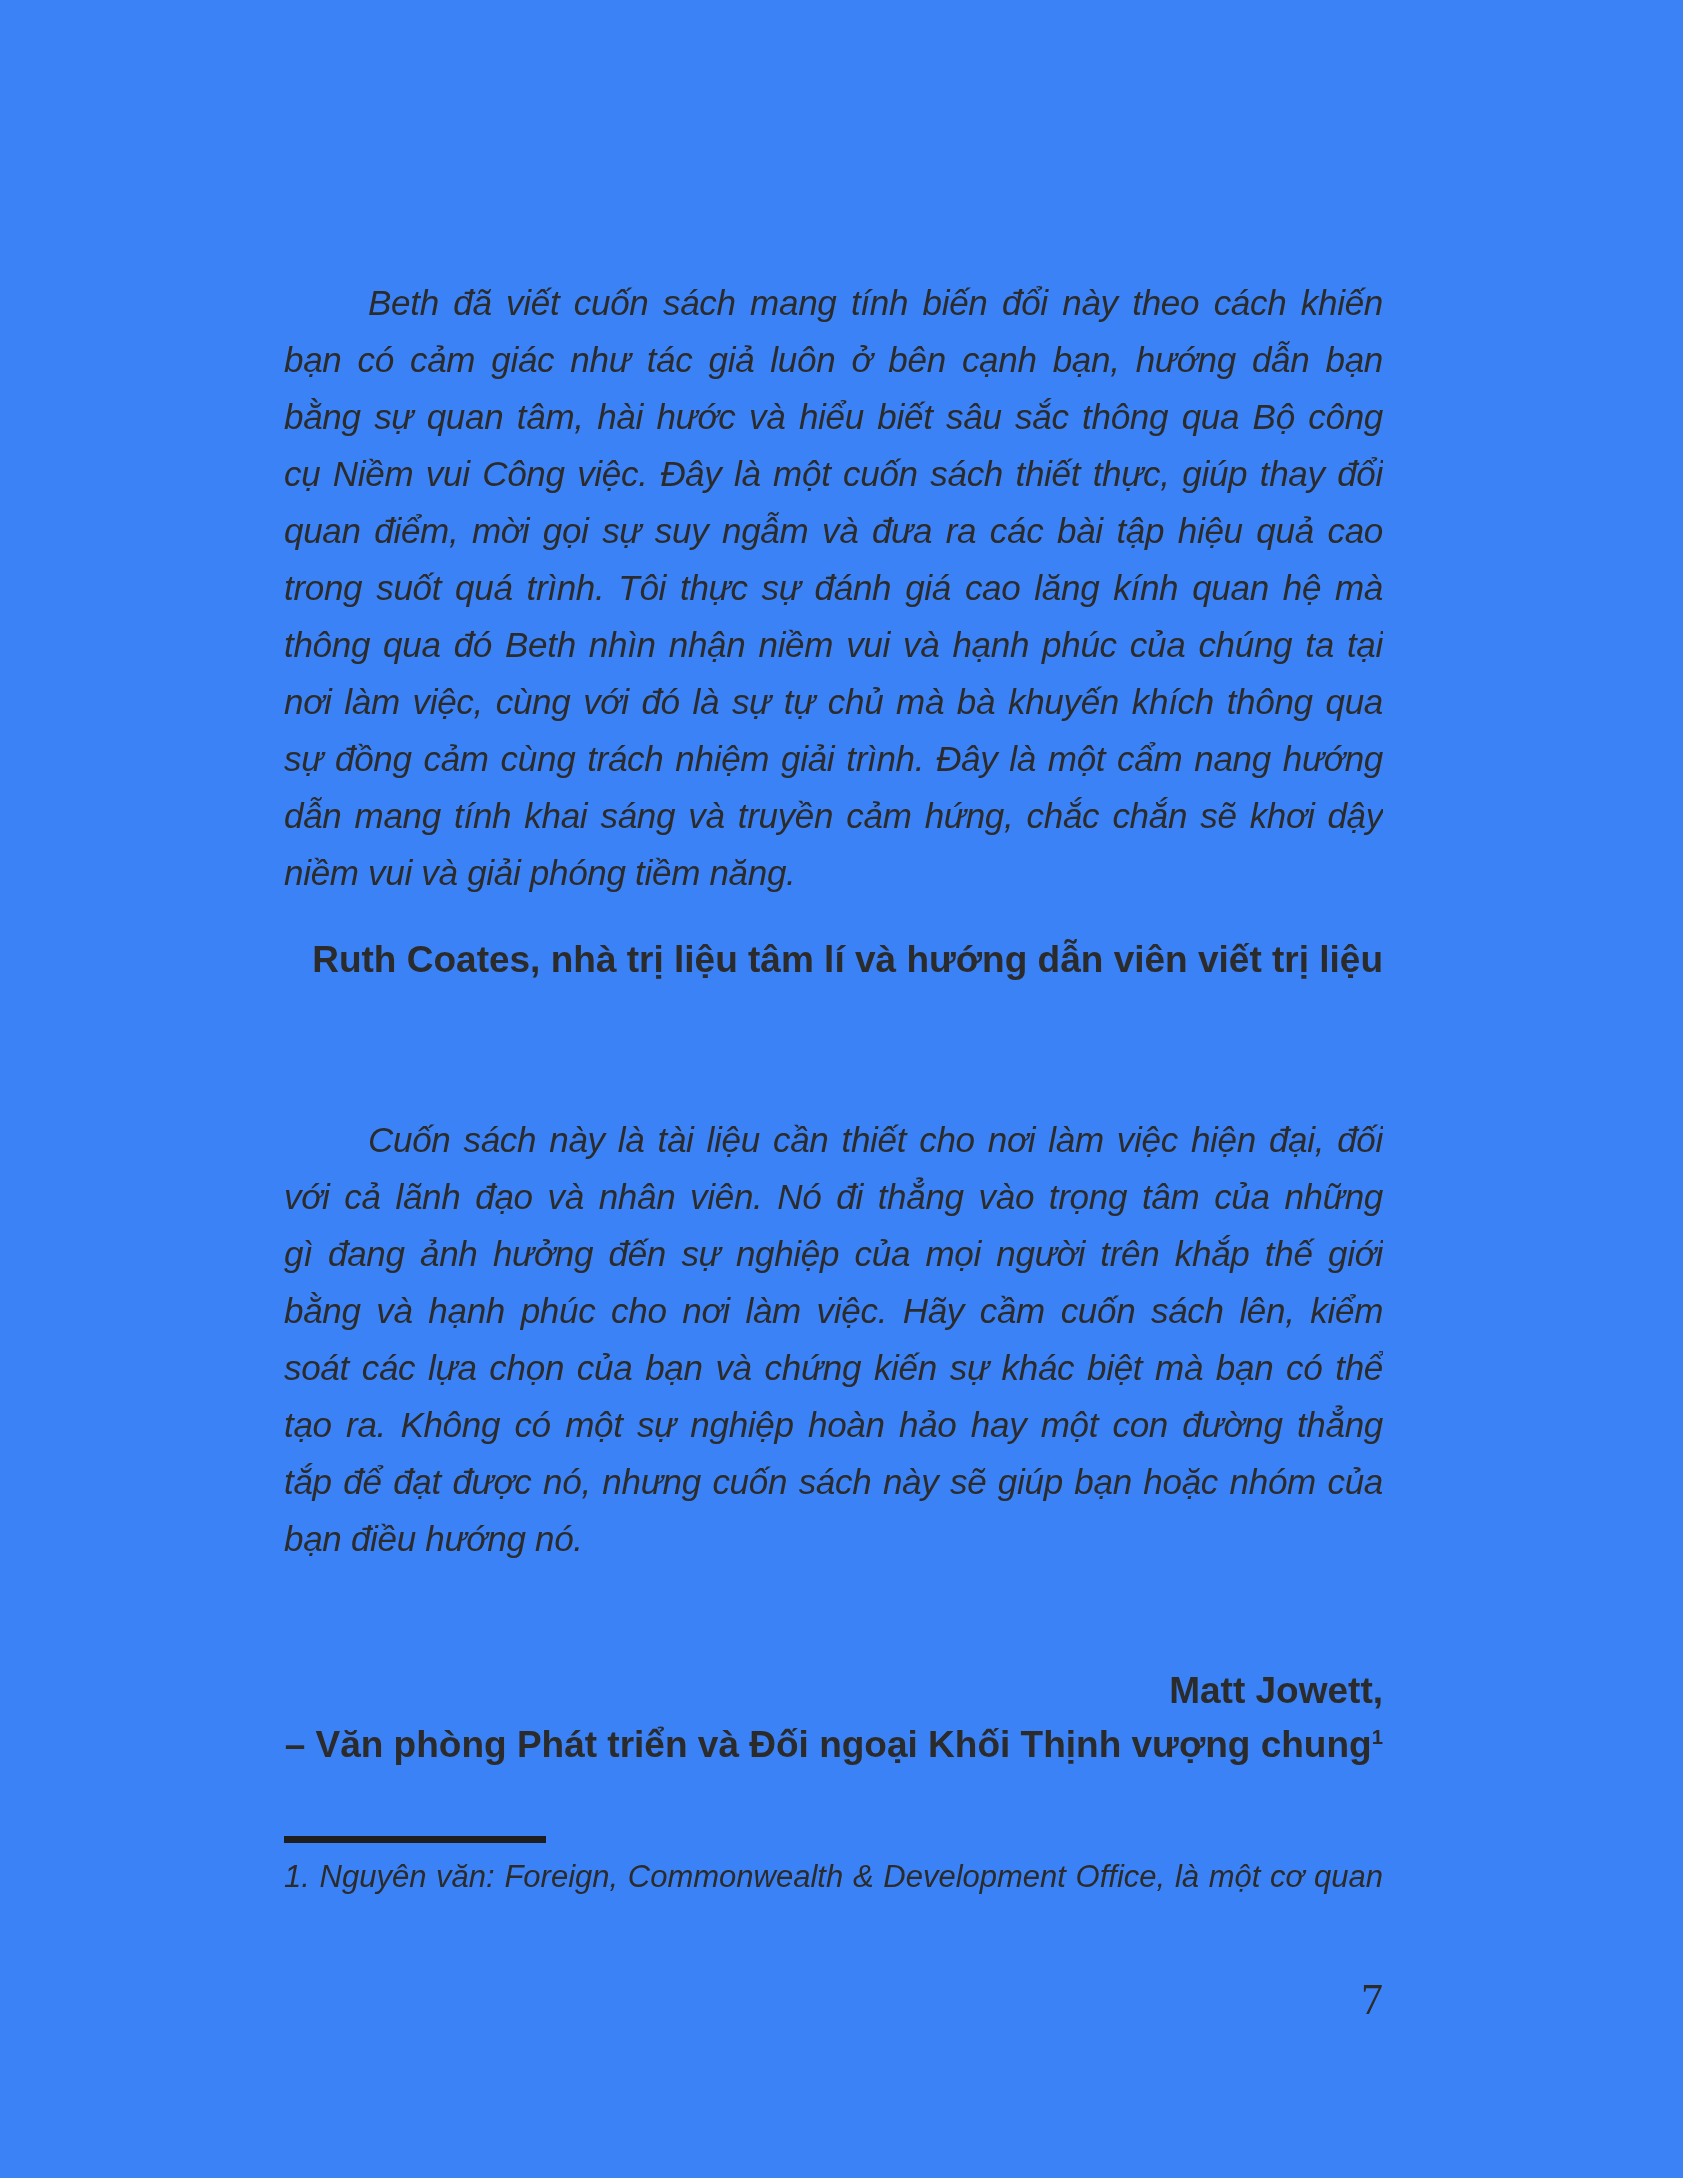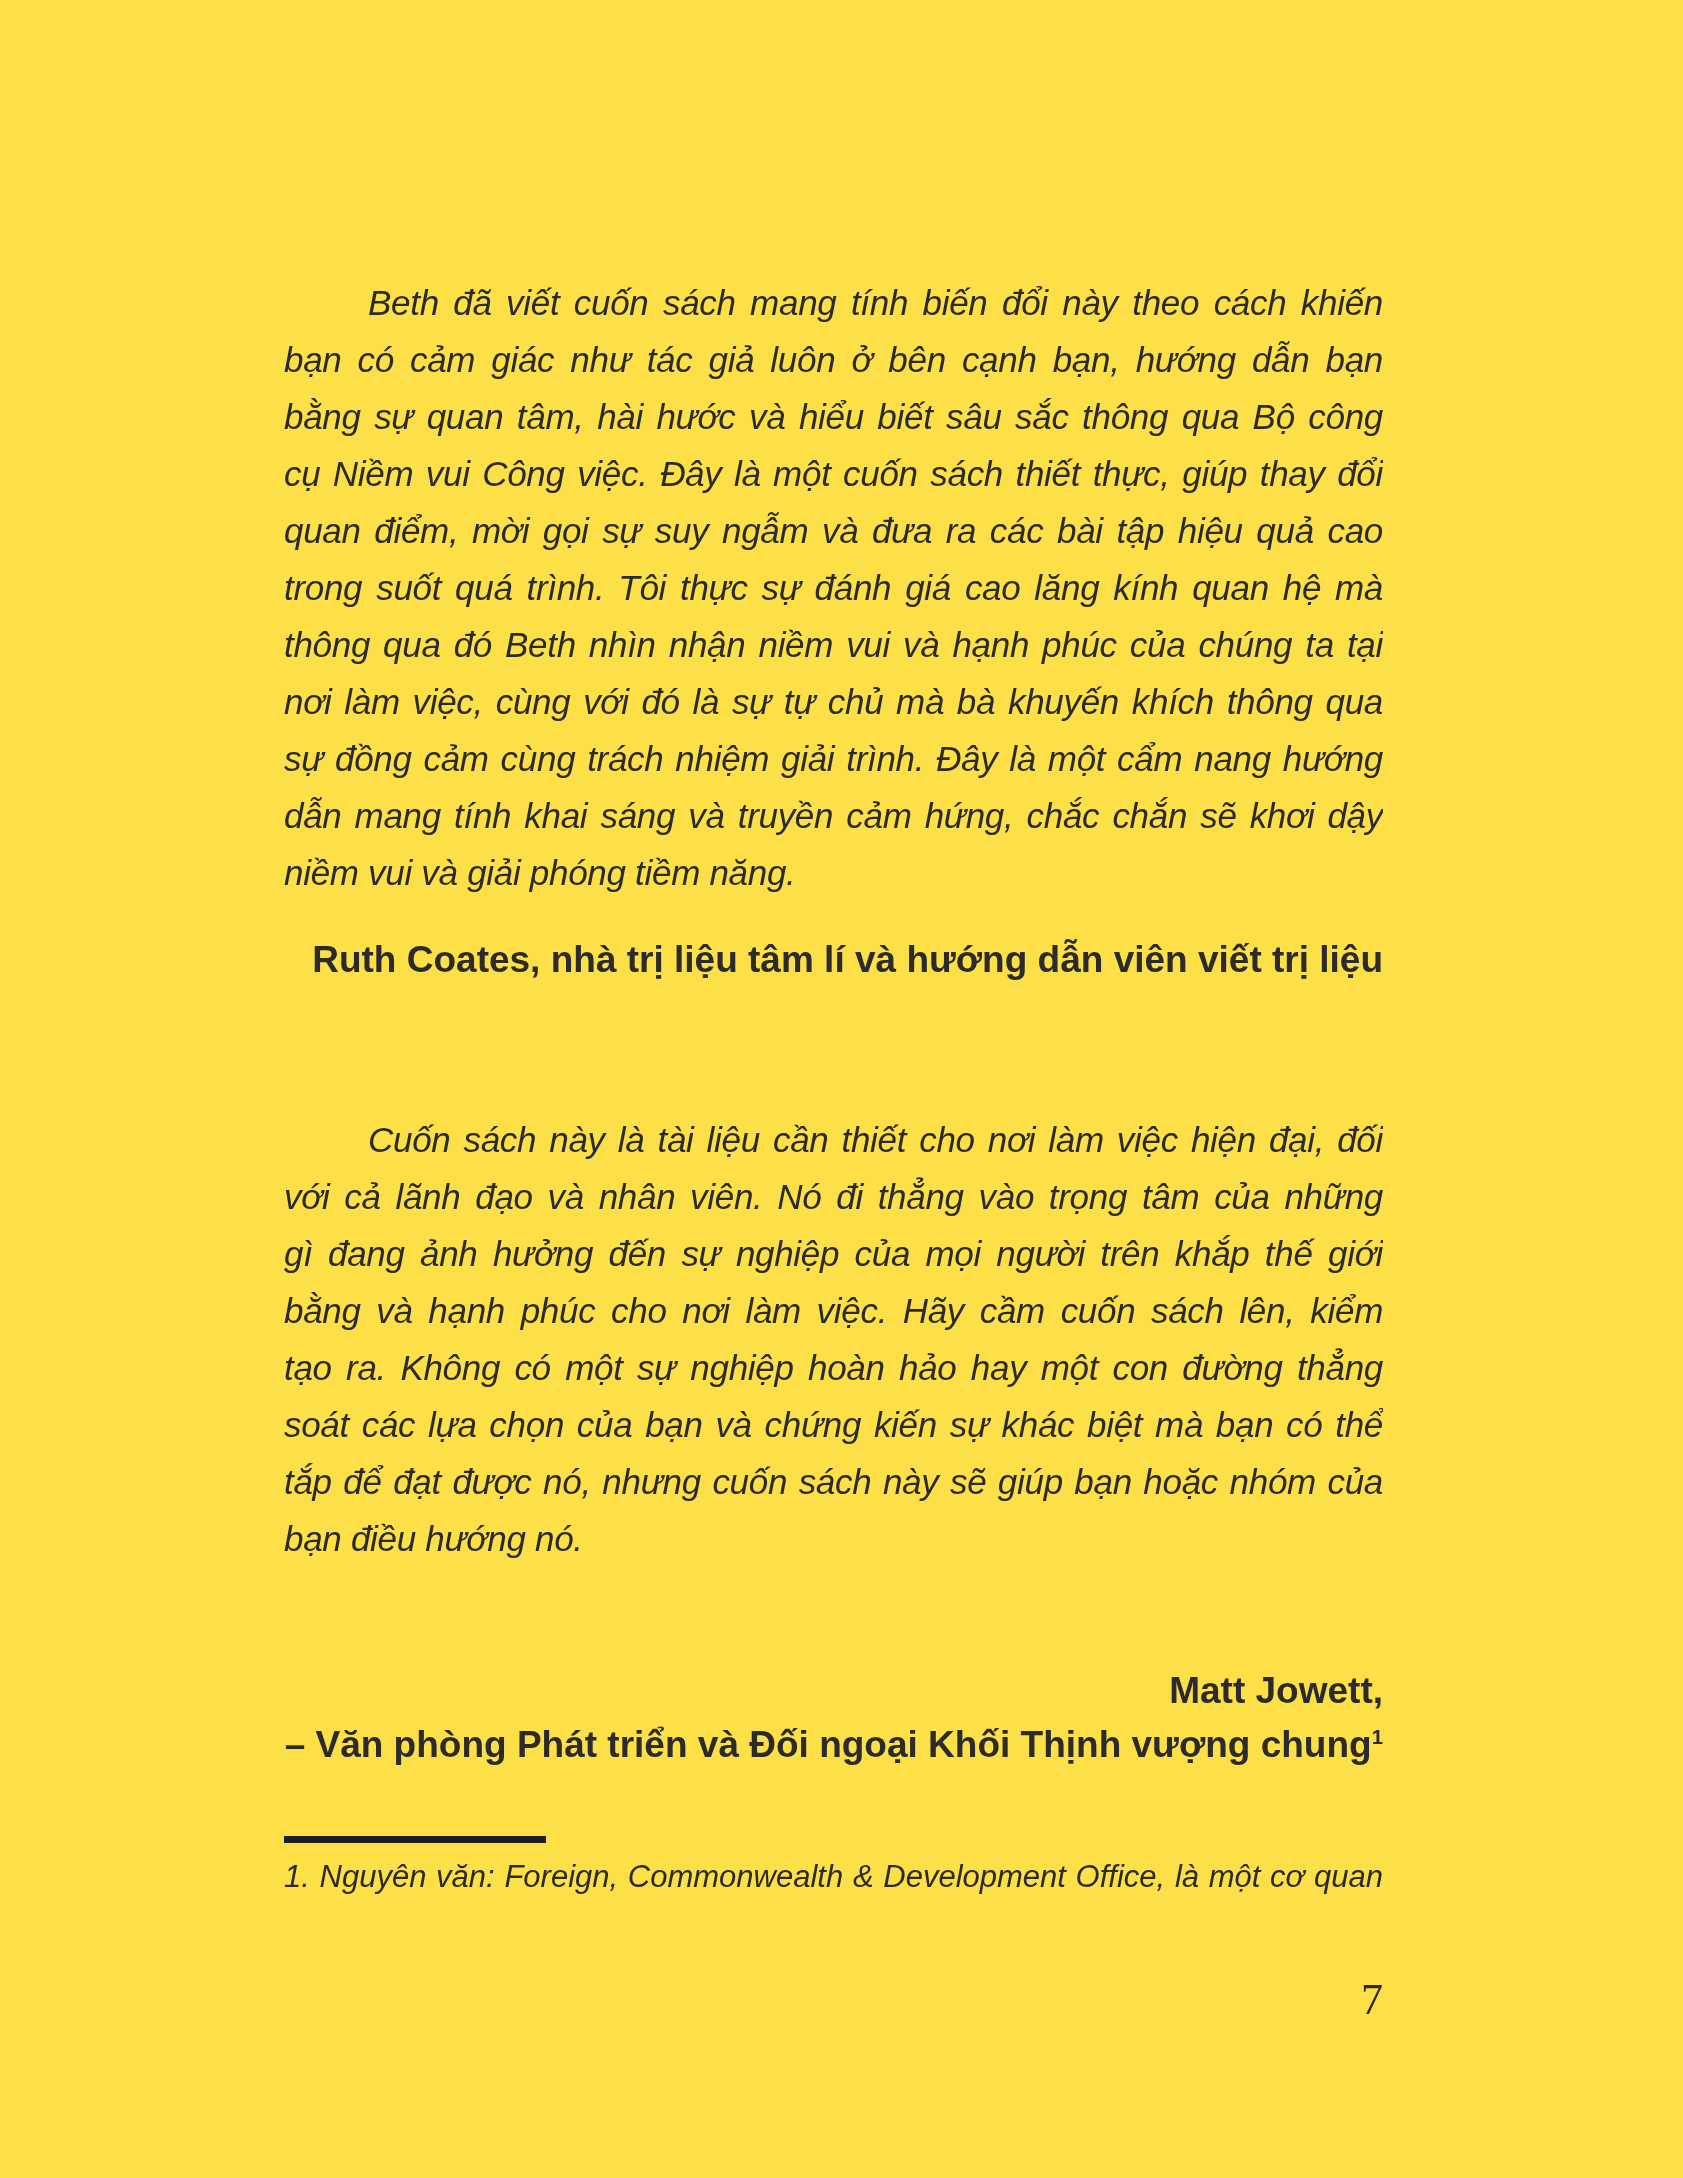--- a/index.html
+++ b/index.html
@@ -5,21 +5,21 @@
   html, body {
     margin: 0;
     padding: 0;
     background: #e8e8e8;
   }
   .page {
     position: relative;
     width: 1683px;
     height: 2178px;
     margin: 0 auto;
-    background: #fde047;
+    background: #3b82f6;
     font-family: "Liberation Sans", "DejaVu Sans", sans-serif;
     color: #2b2b2b;
     overflow: hidden;
   }
   .quote {
     position: absolute;
     left: 284px;
     width: 1099px;
     font-style: italic;
     font-size: 35px;
@@ -109,22 +109,22 @@
     <div class="qline last">niềm vui và giải phóng tiềm năng.</div>
   </section>
 
   <div class="attribution attribution-ruth">Ruth Coates, nhà trị liệu tâm lí và hướng dẫn viên viết trị liệu</div>
 
   <section class="quote quote-2">
     <div class="qline indent">Cuốn sách này là tài liệu cần thiết cho nơi làm việc hiện đại, đối</div>
     <div class="qline">với cả lãnh đạo và nhân viên. Nó đi thẳng vào trọng tâm của những</div>
     <div class="qline">gì đang ảnh hưởng đến sự nghiệp của mọi người trên khắp thế giới</div>
     <div class="qline">bằng và hạnh phúc cho nơi làm việc. Hãy cầm cuốn sách lên, kiểm</div>
+    <div class="qline">soát các lựa chọn của bạn và chứng kiến sự khác biệt mà bạn có thể</div>
     <div class="qline">tạo ra. Không có một sự nghiệp hoàn hảo hay một con đường thẳng</div>
-    <div class="qline">soát các lựa chọn của bạn và chứng kiến sự khác biệt mà bạn có thể</div>
     <div class="qline">tắp để đạt được nó, nhưng cuốn sách này sẽ giúp bạn hoặc nhóm của</div>
     <div class="qline last">bạn điều hướng nó.</div>
   </section>
 
   <div class="attribution attribution-matt">
     <div>Matt Jowett,</div>
     <div>
       <span>– Văn phòng Phát triển và Đối ngoại Khối Thịnh vượng chung</span><sup>1</sup>
     </div>
   </div>

